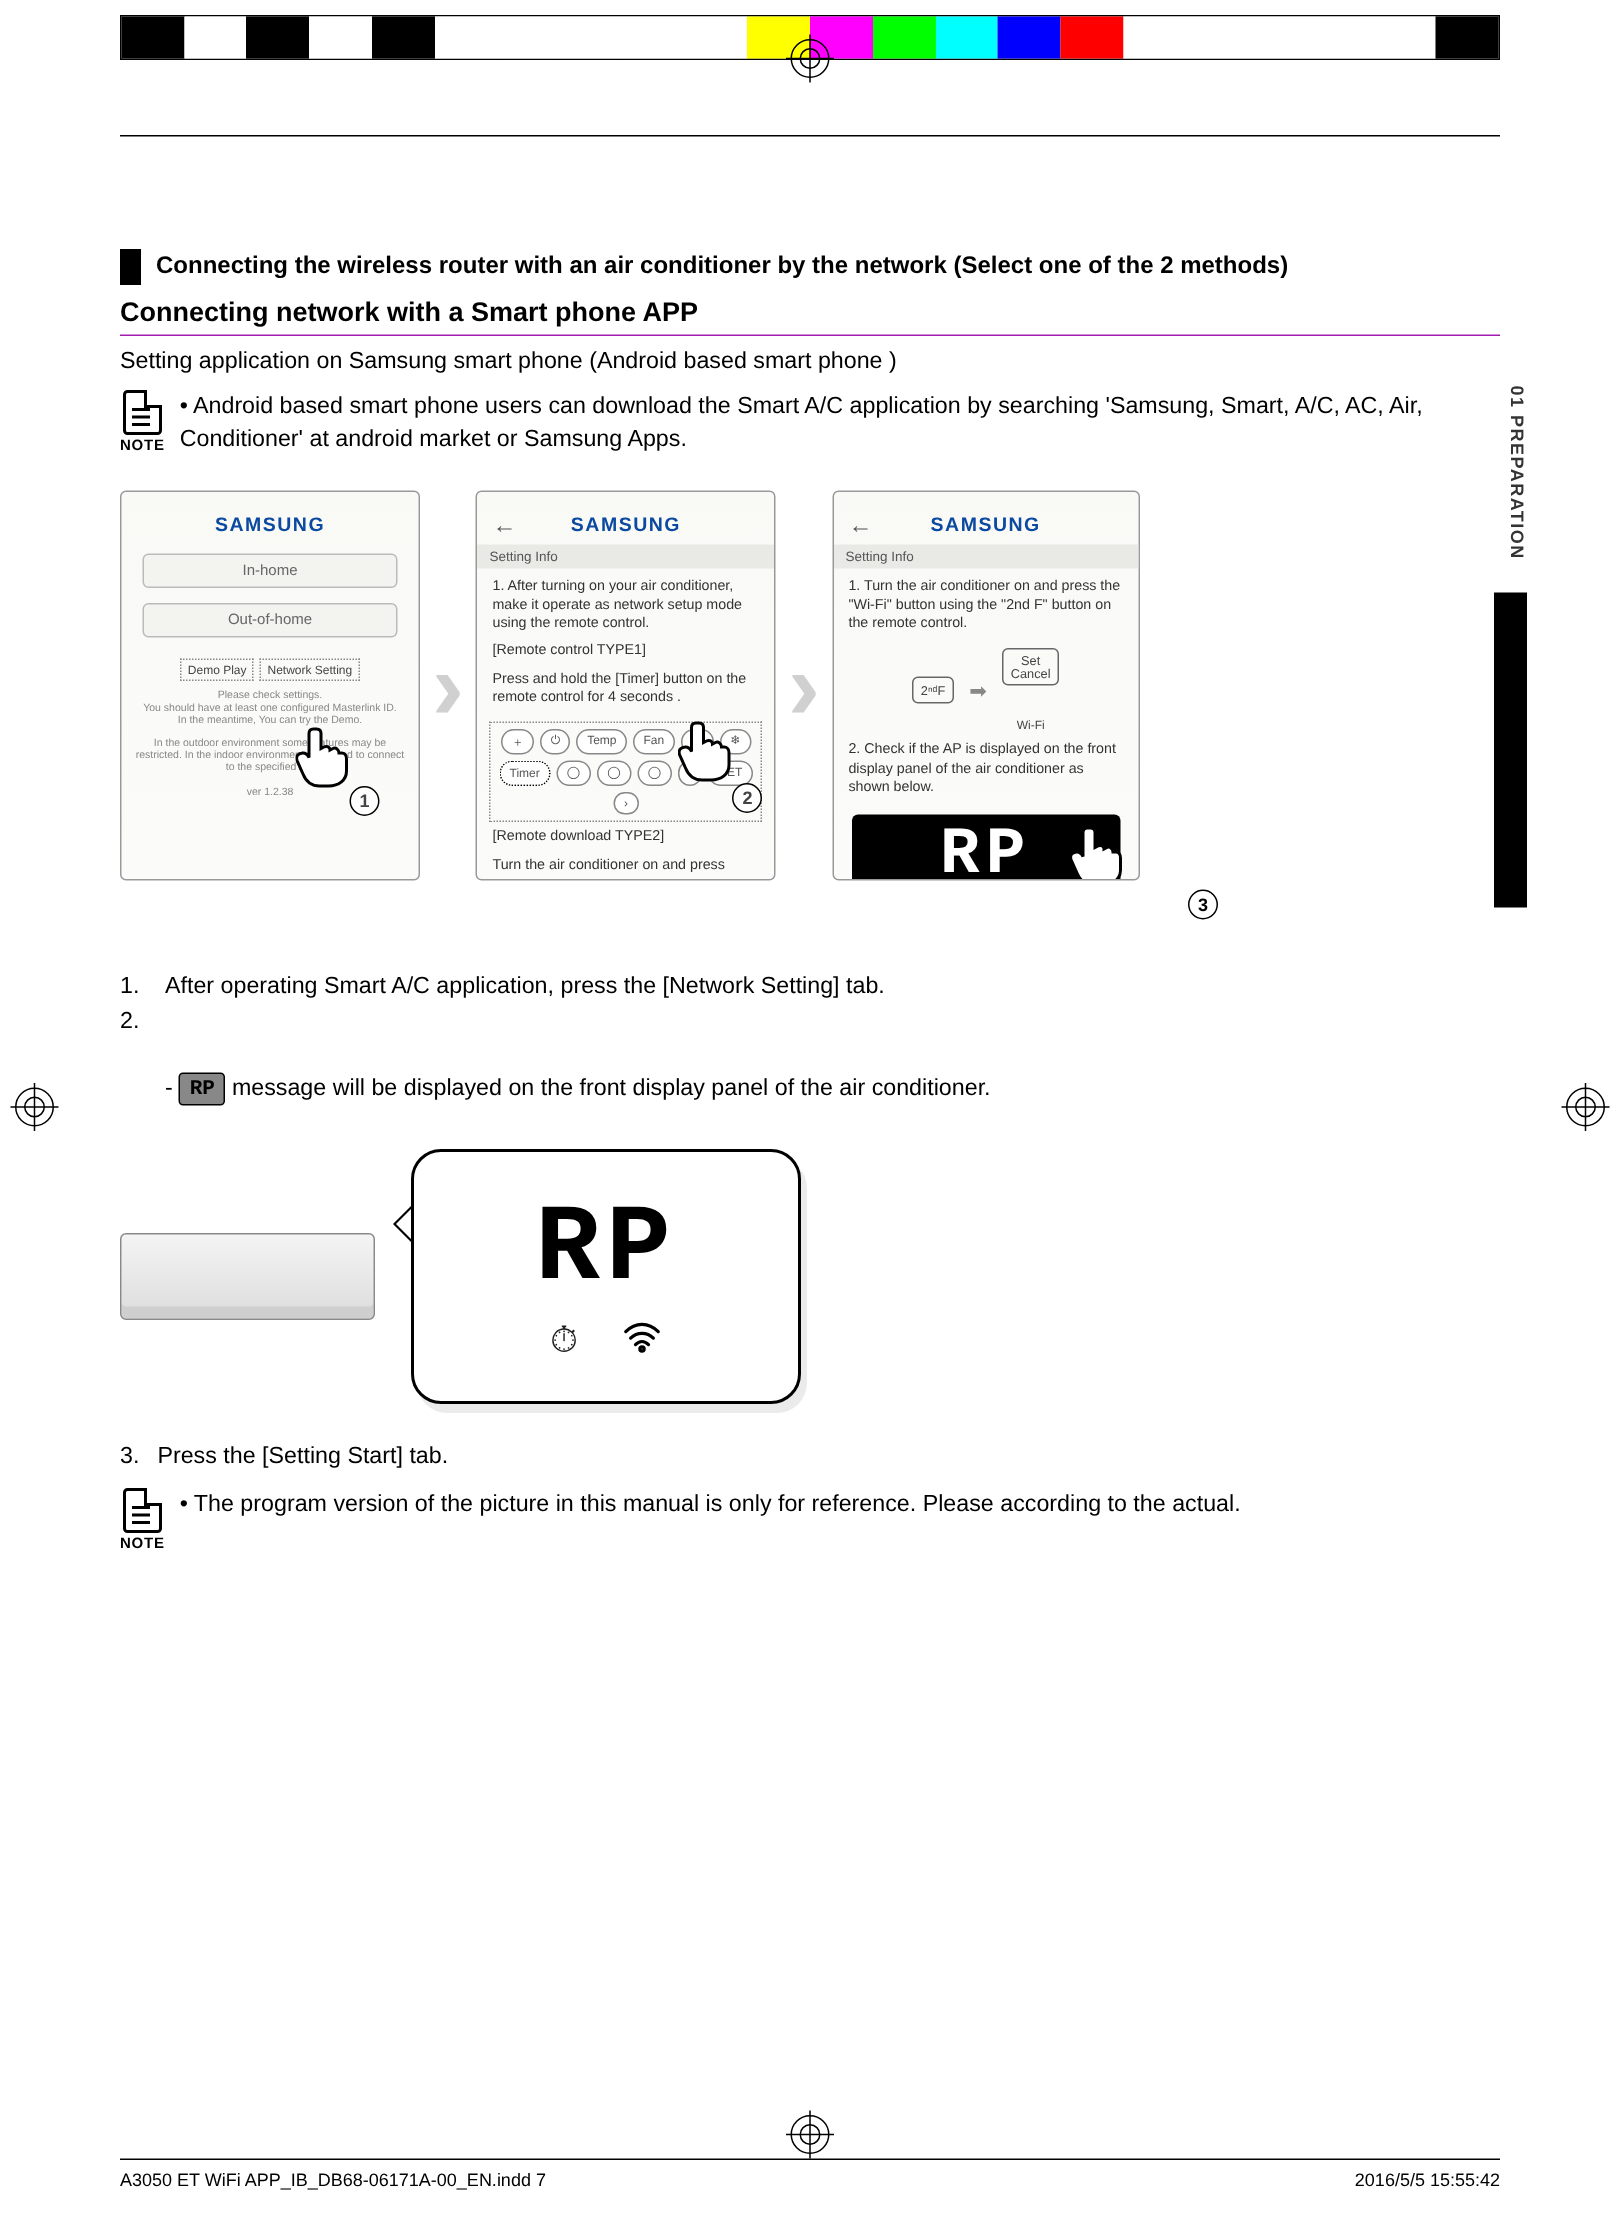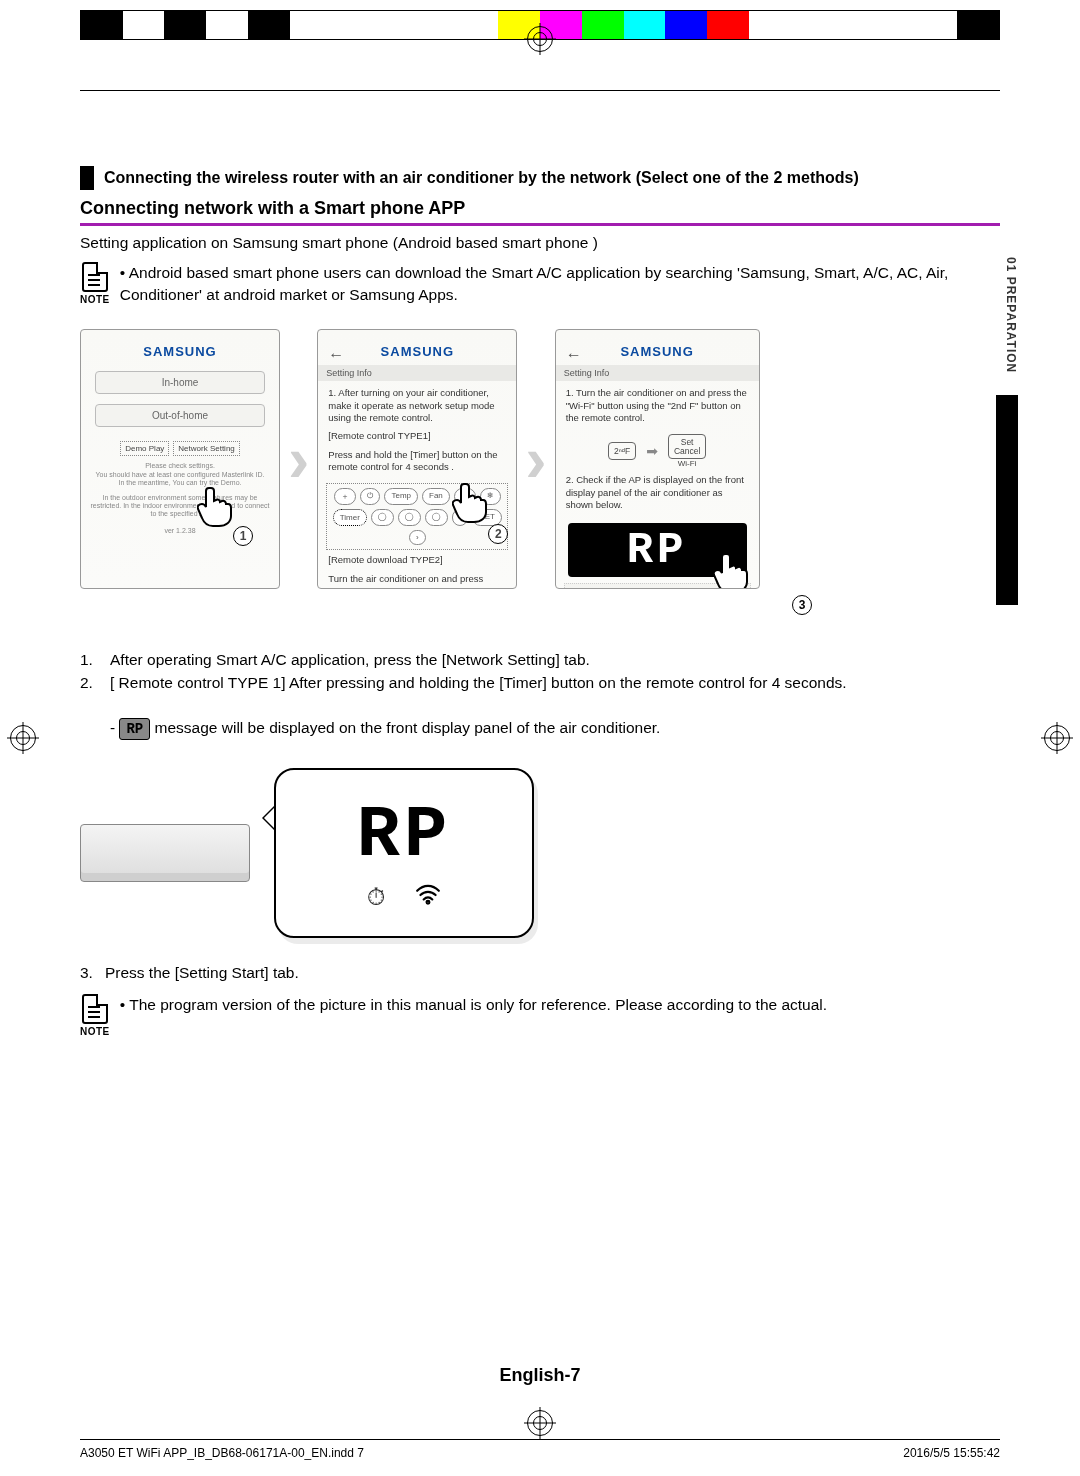--- a/index.html
+++ b/index.html
@@ -67,21 +67,21 @@
     border-left: 14px solid #000;
     padding: 2px 0 2px 10px;
     font-weight: 800;
     font-size: 16px;
     line-height: 1.25;
   }
   .sub-title {
     margin-top: 8px;
     font-weight: 800;
     font-size: 18px;
-    border-bottom: 3px solid #a21caf;
+    border-bottom: 1px solid #a21caf;
     padding-bottom: 4px;
   }
   .setting-line { font-size: 15.5px; margin-top: 8px; }
 
   .note-row {
     display: flex;
     gap: 10px;
     margin-top: 10px;
     align-items: flex-start;
   }
@@ -407,21 +407,21 @@
       <span class="back-arrow">←</span>
       <div class="header">SAMSUNG</div>
       <div class="grey-strip">Setting Info</div>
       <div class="body">1. Turn the air conditioner on and press the "Wi-Fi" button using the "2nd F" button on the remote control.</div>
       <div class="secset-row">
         <span class="bx">2ⁿᵈF</span>
         <span class="arr">➡</span>
         <span style="display:flex;flex-direction:column;align-items:center;">
           <span class="bx" style="white-space:pre; text-align:center; line-height:1;">Set
 Cancel</span>
-          <span style="font-size:8px;">Wi-Fi</span>
+          <span style="font-size:8px;margin-top:22px;">Wi-Fi</span>
         </span>
       </div>
       <div class="body" style="padding-top:2px;">2. Check if the AP is displayed on the front display panel of the air conditioner as shown below.</div>
       <div class="ap-display">RP</div>
       <div class="setting-start" style="border-style:dotted;">Setting Start</div>
 
       <div class="finger" style="right:10px; bottom:-6px;">
         <svg viewBox="0 0 36 44">
             <path d="M14 4c2 0 3 1 3 3v10l2-1c2-1 4 0 4 2l2-1c2-1 4 1 4 3l2 0c2 0 3 2 3 4v8c0 6-5 10-12 10h-6c-5 0-9-3-11-8l-4-9c-1-3 1-5 4-5 2 0 3 1 4 3V7c0-2 1-3 3-3z" fill="#fff" stroke="#000" stroke-width="2"></path>
           </svg>
@@ -431,21 +431,21 @@
   <div class="step-badge" style="position:relative; left:712px; top:-4px;">3</div>
 
   <div class="instr">
     <div class="row">
         <span class="num">1.</span>
       <span>After operating Smart A/C application, press the [Network Setting] tab.</span>
       </div>
     <div class="row">
         <span class="num">2.</span>
       <span>
-        <span>[ Remote control TYPE 1] After pressing and holding the [Timer] button on the remote control for  4 seconds.</span><br>
+        <br>
         <br>
         <span class="dash">
           <span class="ap-pill">RP</span><span> message will be displayed on the front display panel of the air conditioner.</span>
         </span>
       </span>
     </div>
   </div>
 
   <div class="ac-figure">
     <div class="ac-unit"></div>
@@ -474,19 +474,18 @@
       <div class="note-icon">
         <span class="ln l1"></span>
           <span class="ln l2"></span>
           <span class="ln l3"></span>
       </div>
       <div class="note-label">NOTE</div>
     </div>
     <div class="bullet-text">The program version of the picture in this manual is only for reference. Please according to the actual.</div>
   </div>
 
-  <div class="page-footer">English-7</div>
 </div>
 
 <div class="indd-line">
   <span>A3050 ET WiFi APP_IB_DB68-06171A-00_EN.indd   7</span>
   <span>2016/5/5   15:55:42</span>
 </div>
 
 </body></html>

